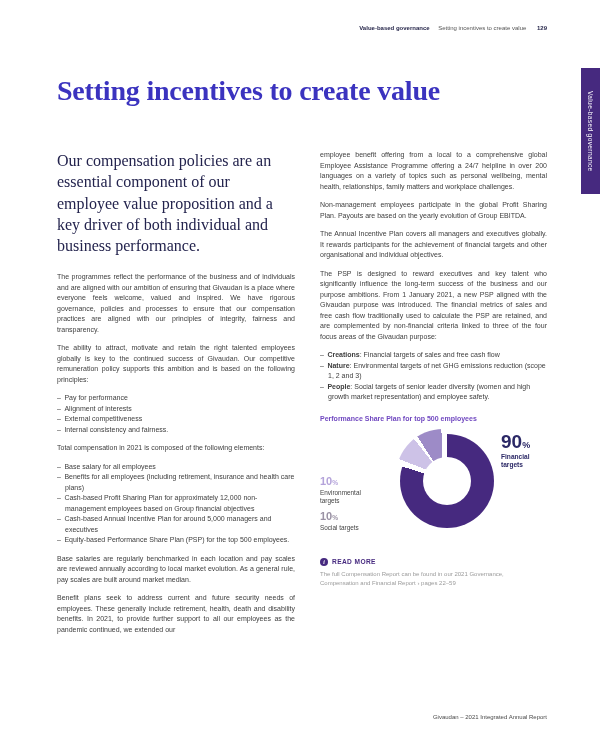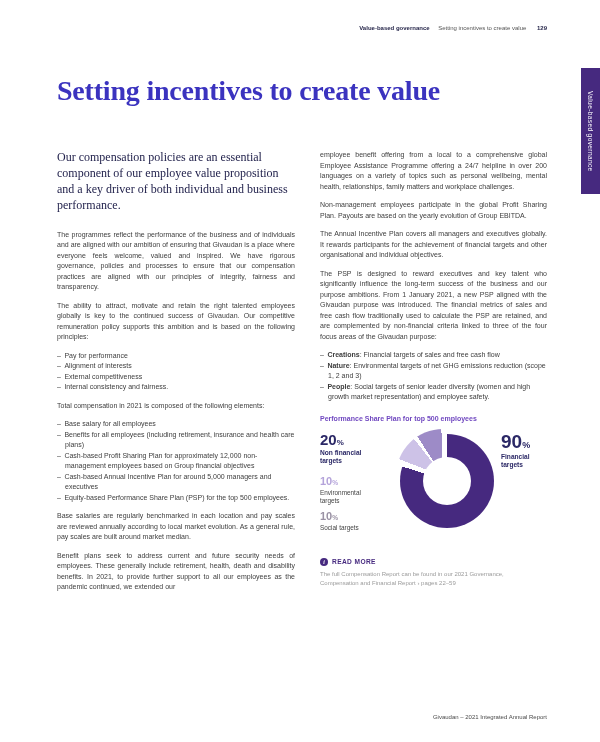--- a/index.html
+++ b/index.html
@@ -29,21 +29,21 @@
     position:absolute; top:57px; left:57px; width:510px;
     font-family:"Liberation Serif", serif; font-weight:700;
     font-size:28px; line-height:1.1; color:#3b33bf; letter-spacing:-0.2px;
   }
 
   
   .col-left  { position:absolute; top:150px; left:57px;  width:238px; }
   .col-right { position:absolute; top:150px; left:320px; width:227px; }
 
   .intro {
-    font-family:"Liberation Serif", serif; font-size:12px; line-height:1.33;
+    font-family:"Liberation Serif", serif; font-size:16px; line-height:1.33;
     color:#23234d; margin:0 0 16px 0;
   }
 
   .body-p { font-size:7px; line-height:1.5; color:#3d3d3d; text-align:justify; margin:0 0 8px 0; }
   .dash-list { margin:0 0 8px 0; padding:0; list-style:none; }
   .dash-list li {
     font-size:7px; line-height:1.5; color:#3d3d3d;
     padding-left:8px; text-indent:-8px;
   }
   .dash-list li::before { content:"–\2002"; }
@@ -146,24 +146,20 @@
 
     <div class="chart-heading">Performance Share Plan for top 500 employees</div>
     <div class="chart-area">
 
       <div class="donut">
         <div class="donut-layer donut-main"></div>
         <div class="donut-layer donut-small"></div>
         <div class="donut-hole"></div>
       </div>
 
-      <div class="stat stat-20">
-        <div class="num num-20"><span>20</span><span class="pct-md">%</span></div>
-        <div class="stat-label-strong">Non financial targets</div>
-      </div>
 
       <div class="stat stat-80">
         <div class="num num-80"><span>90</span><span class="pct-lg">%</span></div>
         <div class="stat-label-strong">Financial targets</div>
       </div>
 
       <div class="stat stat-10a">
         <div class="num num-10a"><span>10</span><span class="pct-sm">%</span></div>
         <div class="stat-label">Environmental targets</div>
       </div>

